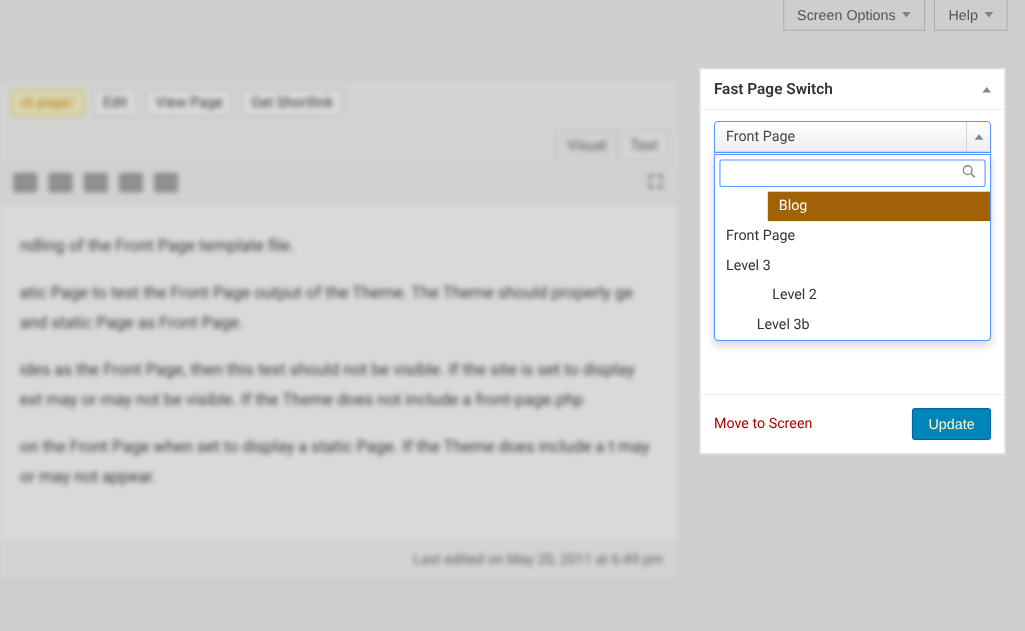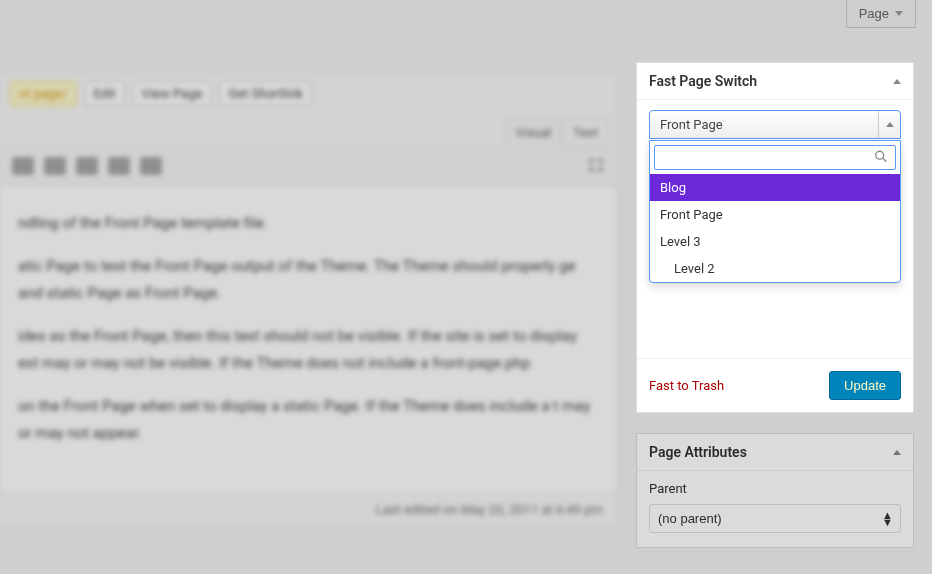--- a/index.html
+++ b/index.html
@@ -250,45 +250,50 @@
       overflow-y: auto;
       border-top: none;
     }
     .s2-result {
       padding: 6px 10px;
       font-size: 13px;
       color: #333;
       cursor: pointer;
     }
     .s2-result.highlighted {
-      background: #6d28d9;
+      background: #a16207;
       color: #fff;
-    }
-    .indent-1 { padding-left: 24px; }
+      margin-left: 48px;
+    }
+    .indent-1 { padding-left: 24px; margin-left: 28px; }
     .indent-2 { padding-left: 38px; }
     .fps-box { position: relative; }
     .overlay {
       position: absolute;
       inset: 0;
       background: rgba(0,0,0,0.14);
       z-index: 40;
       pointer-events: none;
     }
     .mag-svg { width: 14px; height: 14px; }
     .fs-svg { width: 14px; height: 14px; }
     .fps-body { min-height: 258px; }
   </style>
 </head>
 <body>
 
 <div class="overlay"></div>
 
 <div class="topbar">
   <button class="topbar-btn">
-    <span>Page</span>
+    <span>Screen Options</span>
+    <span class="caret-down"></span>
+  </button>
+  <button class="topbar-btn">
+    <span>Help</span>
     <span class="caret-down"></span>
   </button>
 </div>
 
 <div class="layout">
   <div class="main">
     <div class="editor-card">
       <div class="editor-header">
         <span class="chip chip-yellow">nt page/</span>
         <span class="chip">Edit</span>
@@ -346,38 +351,24 @@
                     <line x1="10" y1="10" x2="14" y2="14" stroke="#888" stroke-width="1.5"></line>
                   </svg>
               </span>
             </div>
           </div>
           <div class="s2-results">
             <div class="s2-result highlighted">Blog</div>
             <div class="s2-result">Front Page</div>
             <div class="s2-result">Level 3</div>
             <div class="s2-result indent-1">Level 2</div>
+            <div class="s2-result indent-2">Level 3b</div>
           </div>
         </div>
       </div>
       <div class="publish-row">
-        <a href="#" class="trash-link">Fast to Trash</a>
+        <a href="#" class="trash-link">Move to Screen</a>
         <button class="primary-btn">Update</button>
       </div>
     </div>
 
-    <div class="postbox">
-      <div class="postbox-header">
-        <h3>Page Attributes</h3>
-        <span class="caret-up"></span>
-      </div>
-      <div class="postbox-body">
-        <label class="attr-label">Parent</label>
-        <div class="select-wrap">
-          <select class="parent-select">
-            <option>(no parent)</option>
-          </select>
-          <span class="select-arrows">▲<br>▼</span>
-        </div>
-      </div>
-    </div>
   </div>
 </div>
 
 </body></html>

